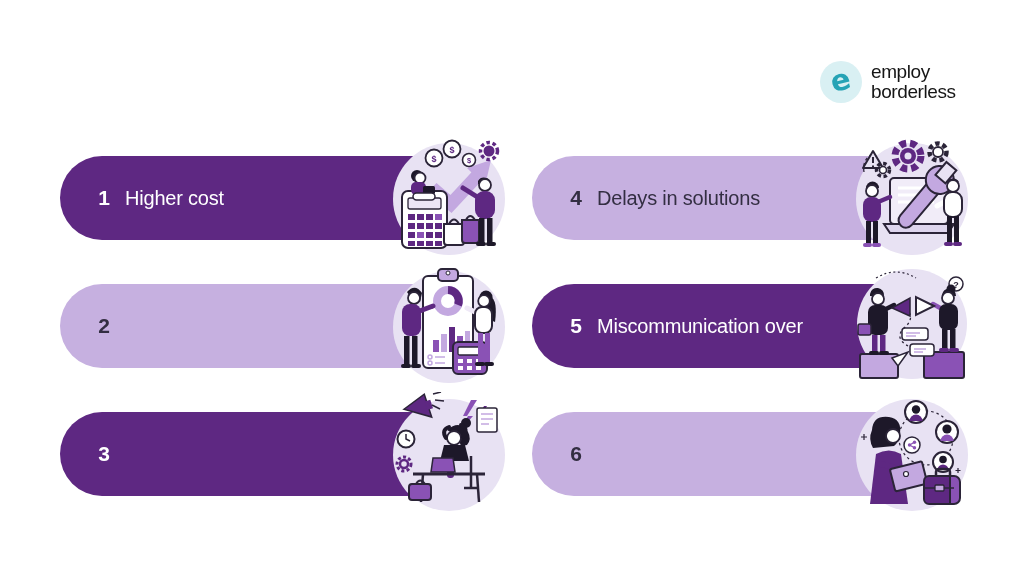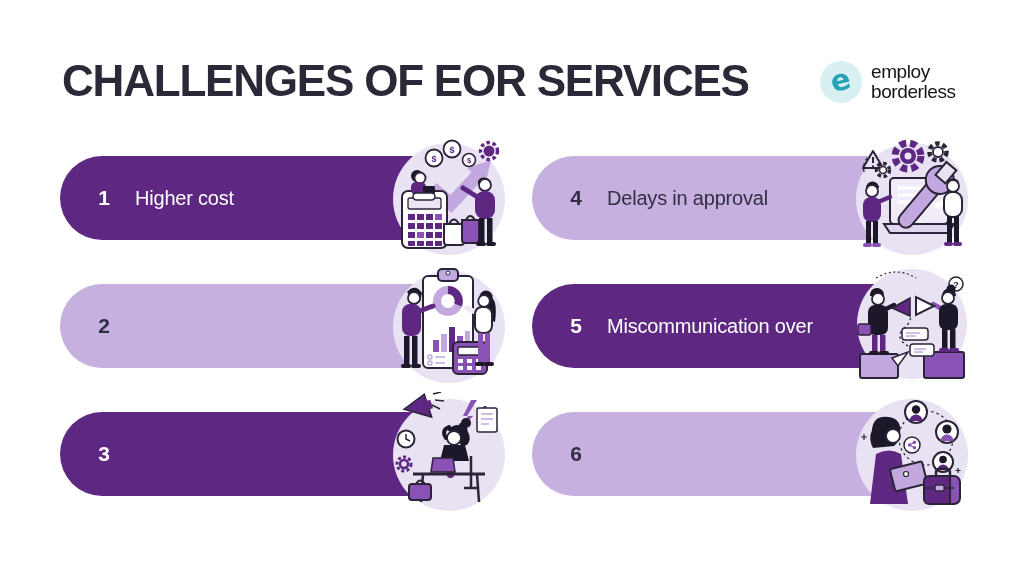--- a/index.html
+++ b/index.html
@@ -18,38 +18,37 @@
   .logo-badge{width:42px;height:42px;border-radius:50%;background:var(--teal-bg);
               display:flex;align-items:center;justify-content:center;}
   .logo-e{font-size:29px;font-weight:800;color:var(--teal);transform:rotate(-14deg);
           font-family:"DejaVu Sans",sans-serif;line-height:1;padding-bottom:3px;}
   .logo-text{font-size:19px;font-weight:400;color:#161616;line-height:20px;letter-spacing:-0.4px;}
 
   .pill{position:absolute;width:400px;height:84px;border-radius:42px;display:flex;align-items:center;}
   .pill.dark{background:var(--dark-pill);color:#ffffff;}
   .pill.light{background:var(--light-pill);color:var(--dark-text);}
   .pill .num{margin-left:32px;width:24px;flex:none;font-weight:700;font-size:21px;text-align:center;}
-  .pill .label{margin-left:19px;font-size:20px;line-height:1.15;max-width:252px;letter-spacing:-0.2px;}
+  .pill .label{margin-left:9px;font-size:20px;line-height:1.15;max-width:252px;letter-spacing:-0.2px;}
 
   .illus{position:absolute;width:124px;height:124px;z-index:2;}
   .illus svg{width:100%;height:100%;display:block;}
 
   .p1{left:60px;top:156px;}  .i1{left:387px;top:136px;}
   .p2{left:60px;top:284px;}  .i2{left:387px;top:264px;}
   .p3{left:60px;top:412px;}  .i3{left:387px;top:392px;}
   .p4{left:532px;top:156px;} .i4{left:850px;top:136px;}
   .p5{left:532px;top:284px;} .i5{left:850px;top:264px;}
   .p6{left:532px;top:412px;} .i6{left:850px;top:392px;}
 </style>
 </head>
 <body>
 
 <div class="canvas">
 
-  <h1 class="title">CHALLENGES OF EOR SERVICES</h1>
 
   <div class="logo">
     <div class="logo-badge">
       <span class="logo-e">e</span>
     </div>
     <div class="logo-text">
       <div>employ</div>
       <div>borderless</div>
     </div>
   </div>
@@ -201,21 +200,21 @@
       <rect x="60" y="72" width="7" height="14" rx="3" fill="#5e2882"></rect>
       <polygon points="46,66 66,66 68,80 44,80" fill="#8a52b5" stroke="#2b2438" stroke-width="1.5"></polygon>
       <line x1="26" y1="82" x2="98" y2="82" stroke="#2b2438" stroke-width="3"></line>
       <path d="M29 92 q4 -7 9 0" fill="none" stroke="#2b2438" stroke-width="2"></path>
       <rect x="22" y="92" width="22" height="16" rx="3" fill="#8a52b5" stroke="#2b2438" stroke-width="2"></rect>
     </svg>
   </div>
 
   <div class="pill light p4">
     <span class="num">4</span>
-    <span class="label">Delays in approval</span>
+    <span class="label">Delays in solutions</span>
   </div>
   <div class="illus i4">
     <svg viewBox="0 0 124 124">
       <circle cx="62" cy="63" r="56" fill="#e8e2f3"></circle>
       <rect x="40" y="42" width="58" height="46" rx="4" fill="#f1ecf8" stroke="#2b2438" stroke-width="2"></rect>
       <path d="M48 52 h42 M48 59 h30 M48 66 h36" stroke="#fff" stroke-width="3"></path>
       <polygon points="34,88 104,88 98,97 40,97" fill="#ded5ee" stroke="#2b2438" stroke-width="2"></polygon>
       <path d="M14 36 q-2 -12 8 -18" stroke="#2b2438" stroke-width="1.3" fill="none" stroke-dasharray="3 3"></path>
       <path d="M23 15 l10 17 h-20 z" fill="#e8e2f3" stroke="#2b2438" stroke-width="2" stroke-linejoin="round"></path>
       <path d="M23 21 v6 M23 29.5 v1.5" stroke="#2b2438" stroke-width="2"></path>

